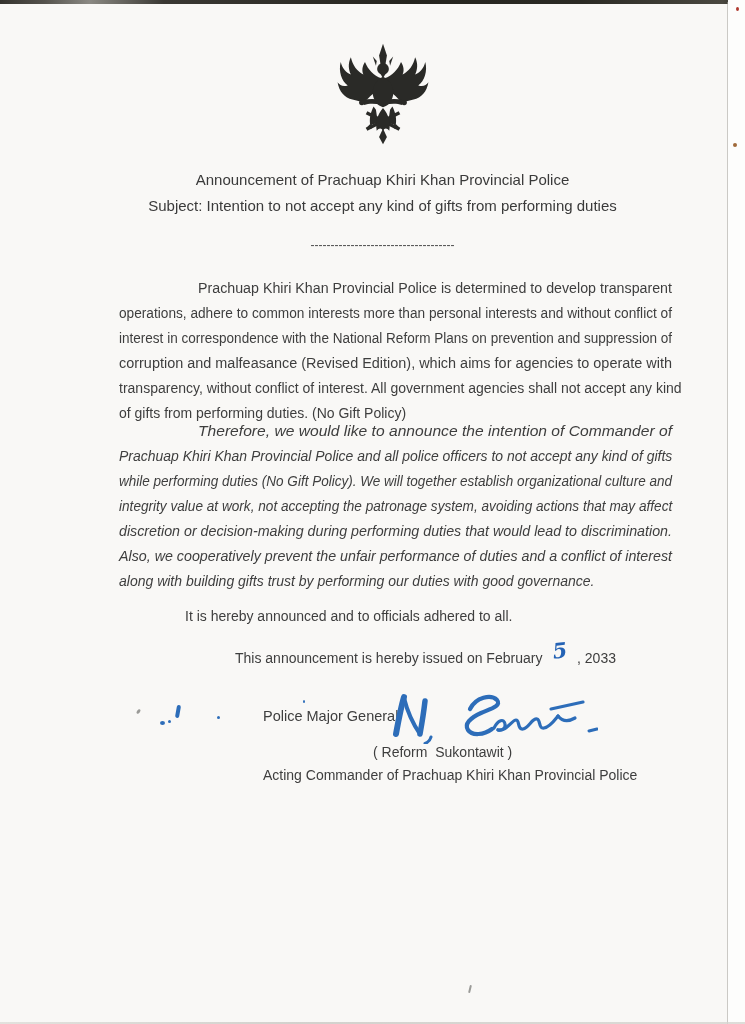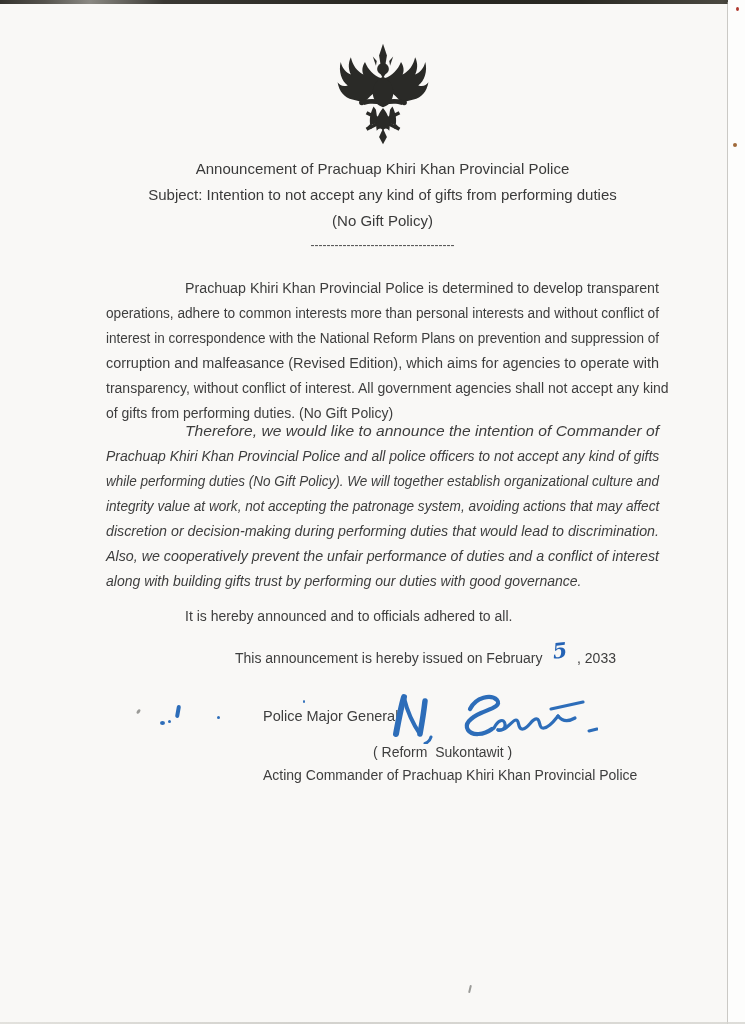--- a/index.html
+++ b/index.html
@@ -12,27 +12,27 @@
   
   .top-edge { position:absolute; left:0; top:0; width:745px; height:4px;
     background:linear-gradient(to right,#35332e 0%,#55534d 6%,#8b8983 12%,#3a3833 22%,#26251f 55%,#2b2a24 78%,#4a4840 97%,#26251f 100%); }
   .right-strip { position:absolute; left:728px; top:0; width:17px; height:1024px; background:#fdfdfc; }
   .right-edge-line { position:absolute; left:727px; top:2px; width:1px; height:1022px; background:rgba(165,163,156,.55); }
   .bottom-edge { position:absolute; left:0; bottom:0; width:745px; height:2px;
     background:linear-gradient(to right,#dddcd7,#c9c8c3 40%,#d6d5d0); opacity:.8; }
 
   .emblem { position:absolute; left:336px; top:40px; width:94px; height:108px; }
 
-  .title-block { position:absolute; left:106px; top:156px; width:553px;
+  .title-block { position:absolute; left:106px; top:167px; width:553px;
     text-align:center; font-size:15px; line-height:26px; color:#3a3a3a; }
   .separator { position:absolute; left:106px; top:238px; width:553px; text-align:center;
     font-size:12px; letter-spacing:0; color:#4c4c4c; }
 
   .para { position:absolute; left:106px; width:553px; font-size:14px; color:#3e3e3e; }
-  .para .jline, .para .free { height:25px; line-height:25px; }
+  .para .jline, .para .free { height:25px; line-height:25px;margin-left:13px; }
   #para1 { top:276px; }
   #para2 { top:419px;font-style:italic; }
   .txt { display:inline-block; white-space:nowrap; transform-origin:0 50%; }
   .indent .txt { margin-left:79px; }
 
   .closing-line { position:absolute; left:185px; top:608px; font-size:14px; }
 
   .date-row { position:absolute; left:235px; top:640px; height:26px;
     display:flex; align-items:flex-end; font-size:14px; }
   .date-day {
@@ -79,21 +79,20 @@
       <path d="M38 92 L80 113 L82 109 L40 88 Z"></path>
       <path d="M82 92 L40 113 L38 109 L80 88 Z"></path>
       <path d="M60 84 C53 92 50 102 52 113 C55 109 58 109 60 113 C62 109 65 109 68 113 C70 102 67 92 60 84 Z"></path>
       <path d="M60 110 L55 121 L60 130 L65 121 Z"></path>
     </g>
   </svg>
 
   <div class="title-block">
     <div>Announcement of Prachuap Khiri Khan Provincial Police</div>
     <div>Subject: Intention to not accept any kind of gifts from performing duties</div>
-    <div>(No Gift Policy)</div>
   </div>
   <div class="separator">
     <span>------------------------------------</span>
   </div>
 
   <div id="para1" class="para">
     <div class="jline indent"><span class="txt" style="transform: scaleX(1.01683);">Prachuap Khiri Khan Provincial Police is determined to develop transparent</span></div>
     <div class="jline"><span class="txt" style="transform: scaleX(0.976116);">operations, adhere to common interests more than personal interests and without conflict of</span></div>
     <div class="jline"><span class="txt" style="transform: scaleX(0.966783);">interest in correspondence with the National Reform Plans on prevention and suppression of</span></div>
     <div class="jline"><span class="txt" style="transform: scaleX(1.03139);">corruption and malfeasance (Revised Edition), which aims for agencies to operate with</span></div>

